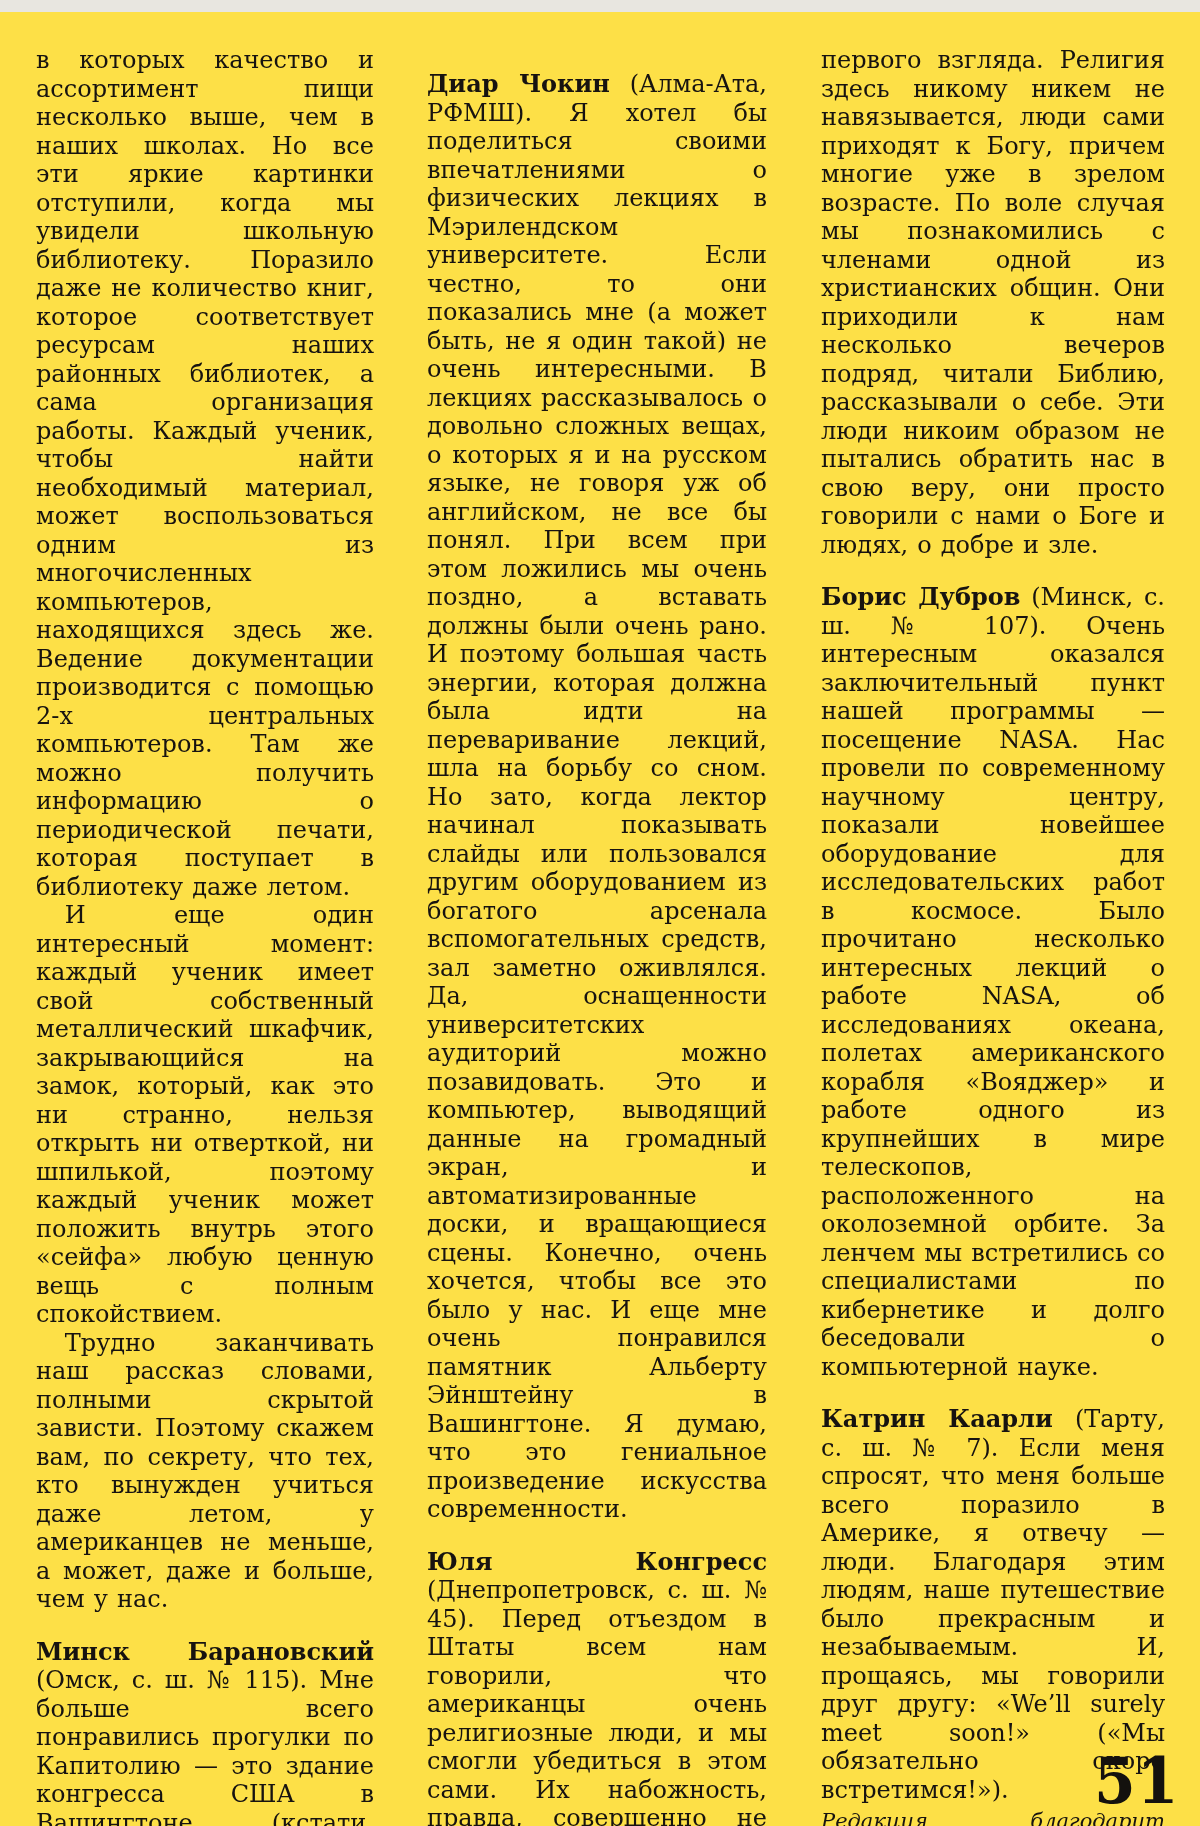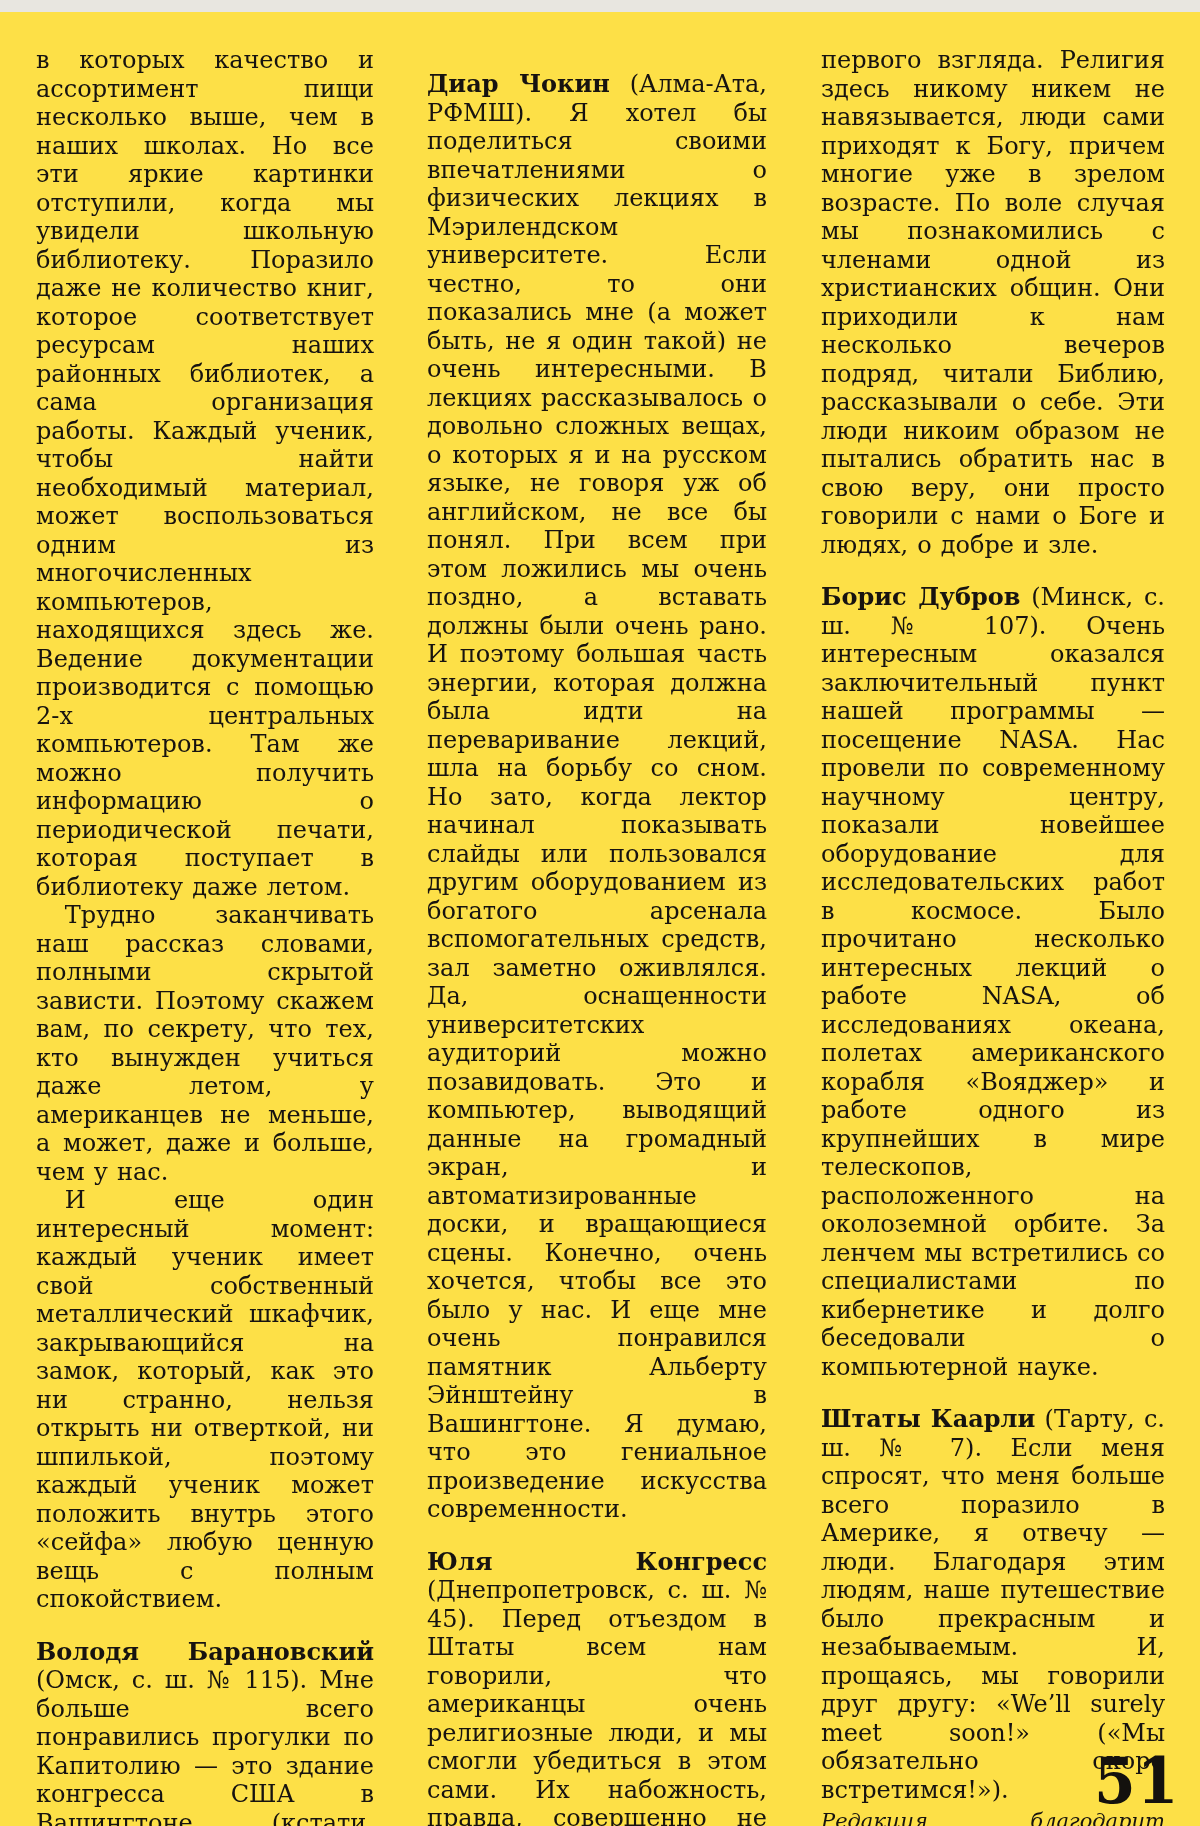--- a/index.html
+++ b/index.html
@@ -70,34 +70,34 @@
     border-radius: 1px;
   }
 </style>
 </head>
 <body>
 
 <div class="page">
 
   <div class="col col-1">
     <p class="para">в которых качество и ассортимент пищи несколько выше, чем в наших школах. Но все эти яркие картинки отступили, когда мы увидели школьную библиотеку. Поразило даже не количество книг, которое соответствует ресурсам наших районных библиотек, а сама организация работы. Каждый ученик, чтобы найти необходимый материал, может воспользоваться одним из многочисленных компьютеров, находящихся здесь же. Ведение документации производится с помощью 2-х центральных компьютеров. Там же можно получить информацию о периодической печати, которая поступает в библиотеку даже летом.</p>
+    <p class="para indent">И еще один интересный момент: каждый ученик имеет свой собственный металлический шкафчик, закрывающийся на замок, который, как это ни странно, нельзя открыть ни отверткой, ни шпилькой, поэтому каждый ученик может положить внутрь этого «сейфа» любую ценную вещь с полным спокойствием.</p>
     <p class="para indent">Трудно заканчивать наш рассказ словами, полными скрытой зависти. Поэтому скажем вам, по секрету, что тех, кто вынужден учиться даже летом, у американцев не меньше, а может, даже и больше, чем у нас.</p>
-    <p class="para indent">И еще один интересный момент: каждый ученик имеет свой собственный металлический шкафчик, закрывающийся на замок, который, как это ни странно, нельзя открыть ни отверткой, ни шпилькой, поэтому каждый ученик может положить внутрь этого «сейфа» любую ценную вещь с полным спокойствием.</p>
-    <p class="para entry"><b class="lead">Володя Барановский</b><span> (Омск, с. ш. № 115). Мне больше всего понравились прогулки по Капитолию — это здание конгресса США в Вашингтоне (кстати, купол Капитолия венчает американский индеец). В одном из залов увидел статуи наиболее известных народных трибунов из разных штатов Америки. Интересно было взглянуть и на комнату, в которой</span></p>
+    <p class="para entry"><b class="lead">Минск Барановский</b><span> (Омск, с. ш. № 115). Мне больше всего понравились прогулки по Капитолию — это здание конгресса США в Вашингтоне (кстати, купол Капитолия венчает американский индеец). В одном из залов увидел статуи наиболее известных народных трибунов из разных штатов Америки. Интересно было взглянуть и на комнату, в которой</span></p>
   </div>
 
   <div class="col col-2">
     <p class="para entry"><b class="lead">Диар Чокин</b><span> (Алма-Ата, РФМШ). Я хотел бы поделиться своими впечатлениями о физических лекциях в Мэрилендском университете. Если честно, то они показались мне (а может быть, не я один такой) не очень интересными. В лекциях рассказывалось о довольно сложных вещах, о которых я и на русском языке, не говоря уж об английском, не все бы понял. При всем при этом ложились мы очень поздно, а вставать должны были очень рано. И поэтому большая часть энергии, которая должна была идти на переваривание лекций, шла на борьбу со сном. Но зато, когда лектор начинал показывать слайды или пользовался другим оборудованием из богатого арсенала вспомогательных средств, зал заметно оживлялся. Да, оснащенности университетских аудиторий можно позавидовать. Это и компьютер, выводящий данные на громадный экран, и автоматизированные доски, и вращающиеся сцены. Конечно, очень хочется, чтобы все это было у нас. И еще мне очень понравился памятник Альберту Эйнштейну в Вашингтоне. Я думаю, что это гениальное произведение искусства современности.</span></p>
     <p class="para entry"><b class="lead">Юля Конгресс</b><span> (Днепропетровск, с. ш. № 45). Перед отъездом в Штаты всем нам говорили, что американцы очень религиозные люди, и мы смогли убедиться в этом сами. Их набожность, правда, совершенно не заметна с</span></p>
   </div>
 
   <div class="col col-3">
     <p class="para">первого взгляда. Религия здесь никому никем не навязывается, люди сами приходят к Богу, причем многие уже в зрелом возрасте. По воле случая мы познакомились с членами одной из христианских общин. Они приходили к нам несколько вечеров подряд, читали Библию, рассказывали о себе. Эти люди никоим образом не пытались обратить нас в свою веру, они просто говорили с нами о Боге и людях, о добре и зле.</p>
     <p class="para entry"><b class="lead">Борис Дубров</b><span> (Минск, с. ш. № 107). Очень интересным оказался заключительный пункт нашей программы — посещение NASA. Нас провели по современному научному центру, показали новейшее оборудование для исследовательских работ в космосе. Было прочитано несколько интересных лекций о работе NASA, об исследованиях океана, полетах американского корабля «Вояджер» и работе одного из крупнейших в мире телескопов, расположенного на околоземной орбите. За ленчем мы встретились со специалистами по кибернетике и долго беседовали о компьютерной науке.</span></p>
-    <p class="para entry"><b class="lead">Штаты Каарли</b><span> (Тарту, с. ш. № 7). Если меня спросят, что меня больше всего поразило в Америке, я отвечу — люди. Благодаря этим людям, наше путешествие было прекрасным и незабываемым. И, прощаясь, мы говорили друг другу: «We’ll surely meet soon!» («Мы обязательно скоро встретимся!»).</span></p>
+    <p class="para entry"><b class="lead">Катрин Каарли</b><span> (Тарту, с. ш. № 7). Если меня спросят, что меня больше всего поразило в Америке, я отвечу — люди. Благодаря этим людям, наше путешествие было прекрасным и незабываемым. И, прощаясь, мы говорили друг другу: «We’ll surely meet soon!» («Мы обязательно скоро встретимся!»).</span></p>
     <p class="note">Редакция благодарит Татьяну Лозанскую, любезно предоставившую фотографии для этой статьи.</p>
   </div>
 
   <div class="page-number">51</div>
 
   <div class="ink-bar"></div>
 
 </div>
 
 </body></html>

